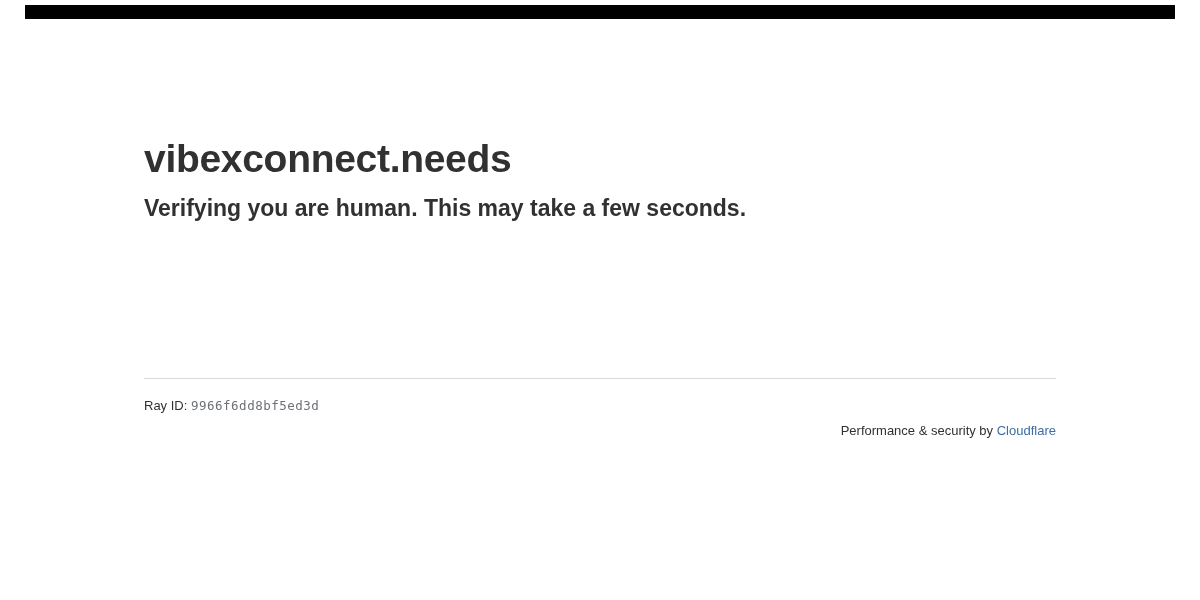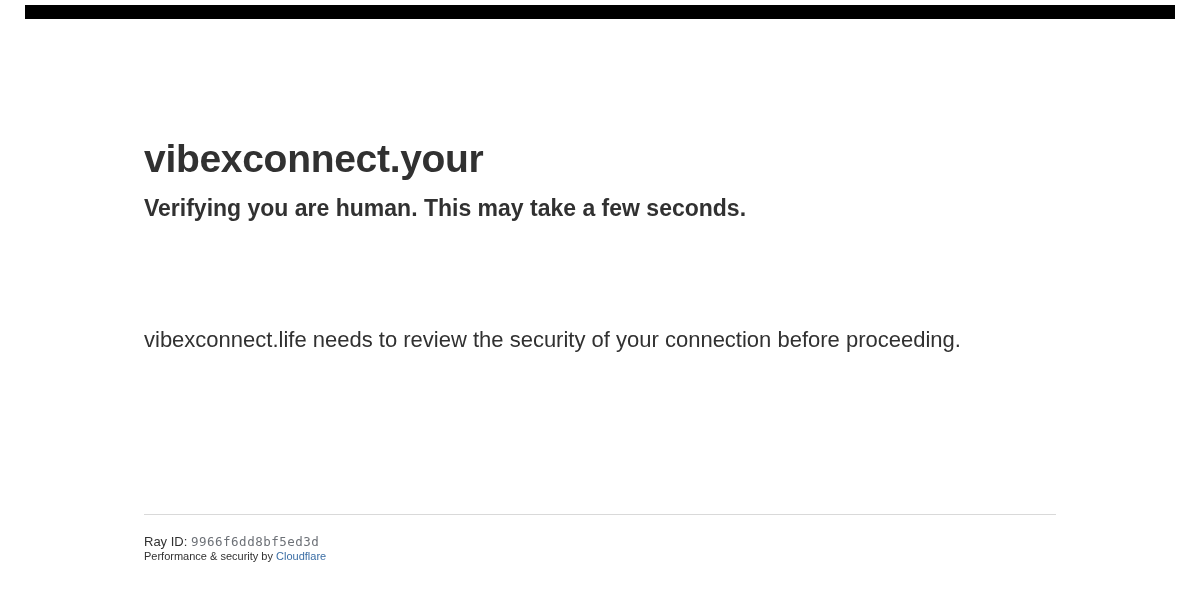--- a/index.html
+++ b/index.html
@@ -60,41 +60,41 @@
     line-height: 15px;
     color: #313131;
   }
   .ray-id code {
     font-family: "DejaVu Sans Mono", monospace;
     font-size: 12.5px;
     color: #6d7177;
     letter-spacing: 0.5px;
   }
   .attribution {
-    text-align: left;
-    font-size: 11px;
+    margin-top: 10px;
+    text-align: right;
+    font-size: 13px;
     line-height: 15px;
     color: #313131;
   }
   .attribution a {
     color: #3b6ea5;
     text-decoration: none;
   }
 </style>
 </head>
 <body>
 
 <div class="top-bar"></div>
 
 <main class="container">
-  <h1 class="page-title">vibexconnect.your</h1>
+  <h1 class="page-title">vibexconnect.needs</h1>
 
   <h2 class="verify-msg">Verifying you are human. This may take a few seconds.</h2>
 
-  <p class="core-msg">vibexconnect.life needs to review the security of your connection before proceeding.</p>
 
   <hr class="footer-divider">
 
   <div class="ray-id">
     <span>Ray ID:</span>
     <code>9966f6dd8bf5ed3d</code>
   </div>
 
   <div class="attribution">
     <span>Performance &amp; security by</span>

